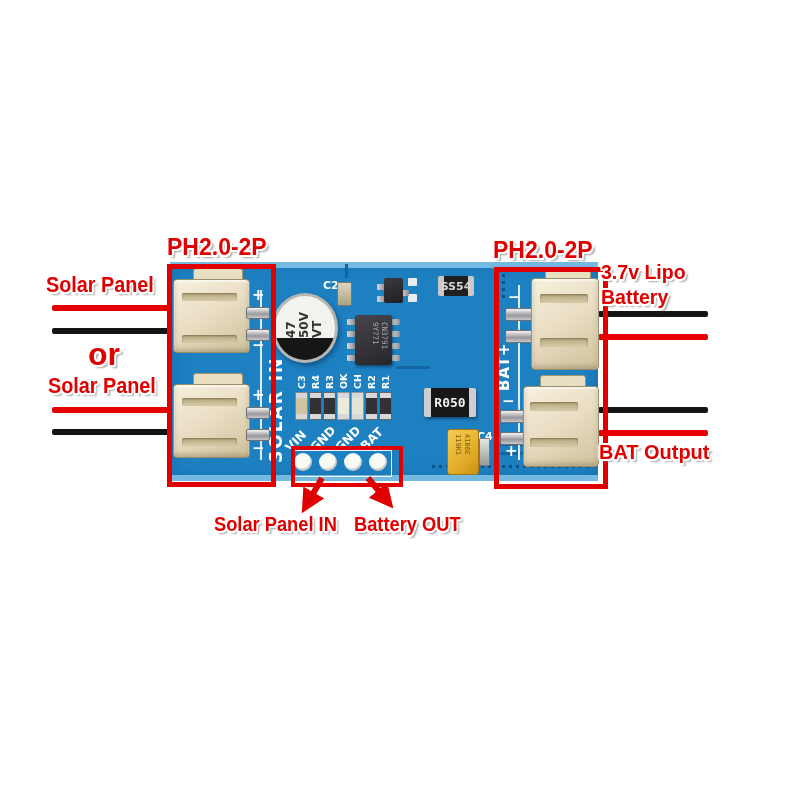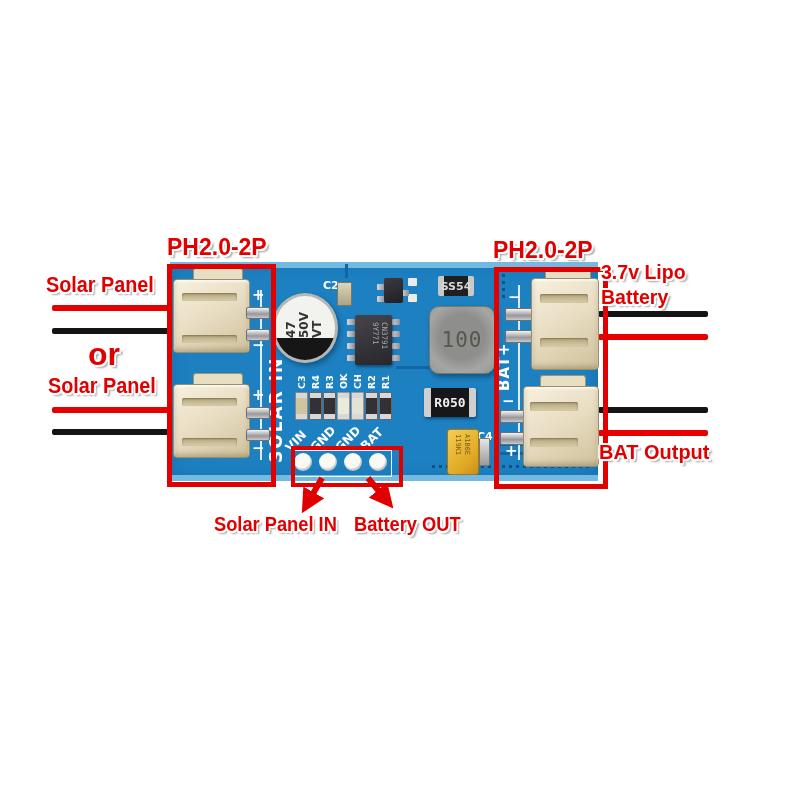--- a/index.html
+++ b/index.html
@@ -109,27 +109,20 @@
       <div>CN3791</div>
       <div>9Y771</div>
     </div>
 
     <div class="abs" style="left:268px;top:14px;width:36px;height:20px;border-radius:2px;
          background:linear-gradient(90deg,#c9c9c9 0 6px,#1f1f22 6px calc(100% - 6px),#c9c9c9 calc(100% - 6px));
          text-align:center;">
       <span class="silk" style="position:static;font-size:11px;line-height:20px;color:#d8d8d8;">SS54</span>
     </div>
 
-    <div class="abs" style="left:259px;top:44px;width:64px;height:66px;border-radius:10px;
-         background:radial-gradient(circle at 50% 45%,#8e8e8c 0 46%,#a5a5a3 72%,#97979五 100%);
-         background:radial-gradient(circle at 50% 45%,#8e8e8c 0 46%,#a5a5a3 72%,#979795 100%);
-         border:1px solid #77776f;box-shadow:2px 3px 5px rgba(0,30,60,.45);
-         display:flex;align-items:center;justify-content:center;">
-      <span style="font-family:'DejaVu Sans Mono',monospace;font-size:21px;color:#57564f;letter-spacing:1px;">100</span>
-    </div>
 
     <div class="abs" style="left:254px;top:126px;width:52px;height:29px;border-radius:2px;
          background:linear-gradient(90deg,#cfcfcf 0 7px,#17171a 7px calc(100% - 7px),#cfcfcf calc(100% - 7px));
          display:flex;align-items:center;justify-content:center;box-shadow:1px 2px 3px rgba(0,30,60,.5);">
       <span style="font-family:'DejaVu Sans Mono',monospace;font-size:13px;font-weight:bold;color:#efefef;">R050</span>
     </div>
 
     <div class="silk" style="left:307px;top:168px;font-size:11px;">C4</div>
     <div class="smd" style="left:309px;top:176px;width:9px;height:26px;background:linear-gradient(180deg,#e6e6e6,#9a9a9a);border:1px solid #777;"></div>
     <div class="abs" style="left:277px;top:167px;width:30px;height:44px;border-radius:3px;

